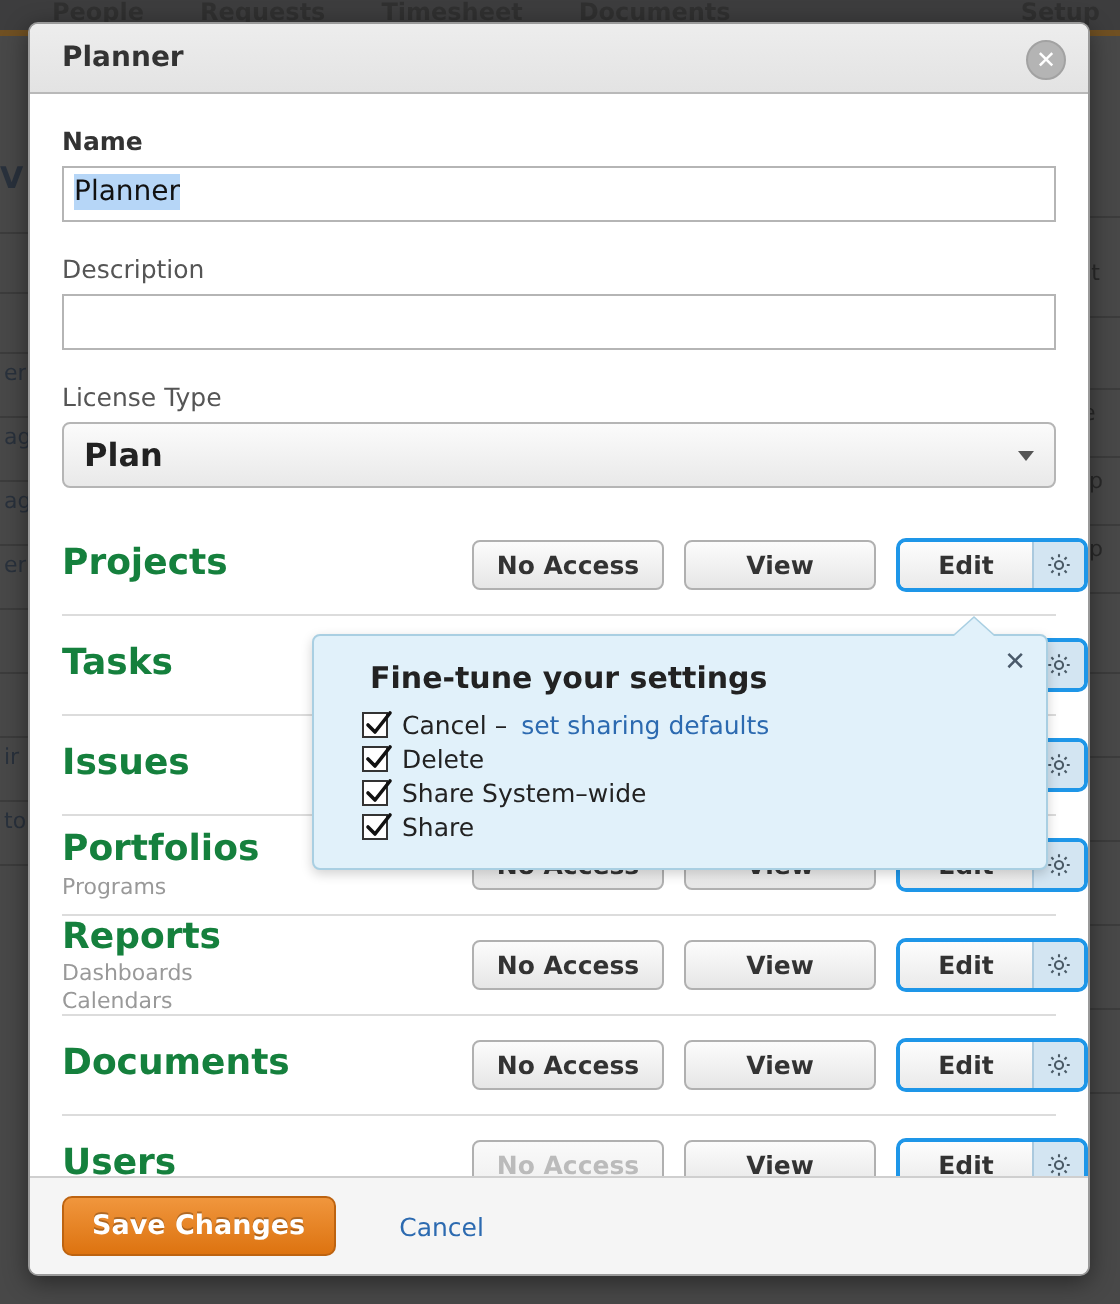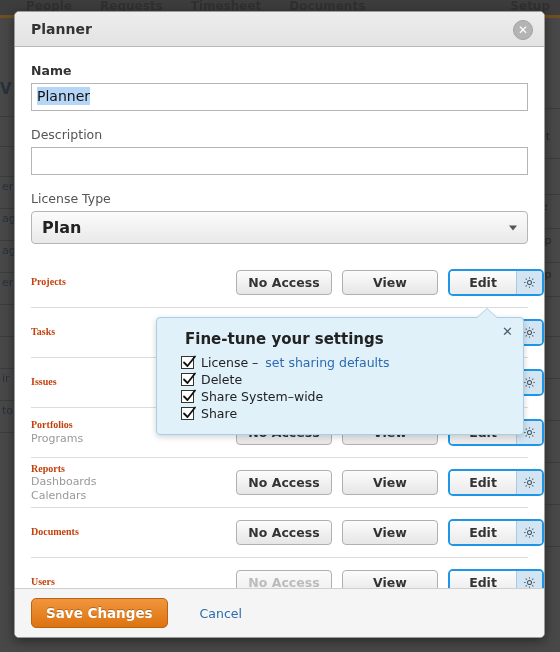--- a/index.html
+++ b/index.html
@@ -164,23 +164,22 @@
     display: flex; align-items: center;
     height: 50px;
     border-bottom: 1px solid #dcdcdc;
   }
   .perm-row:last-child { border-bottom: 1px solid #dcdcdc; }
   .perm-label-cell {
     flex: 0 0 205px;
     display: flex; flex-direction: column; justify-content: center;
   }
   .perm-name {
-    font-size: 10px; font-weight: bold; color: #c2410c;
+    font-size: 18px; font-weight: bold; color: #15803d;
     line-height: 1.25;
-    font-family: Liberation Serif, serif;
   }
   .perm-sub {
     font-size: 11px; color: #999; line-height: 1.25;
   }
   .perm-btns {
     display: flex; align-items: center; gap: 10px;
   }
   .btn {
     height: 25px;
     border: 1px solid #b0b0b0;
@@ -514,21 +513,21 @@
         <div class="popover-tail"></div>
         <div class="popover-close">✕</div>
         <div class="popover-title">Fine-tune your settings</div>
         <div class="popover-list" id="popover-list">
             <div class="popover-item">
               <span class="cb">
                 <svg width="15" height="15" viewBox="0 0 15 15">
                   <path d="M2 7.5 L5.5 11 L13 1.5" stroke="#111" stroke-width="1.8" fill="none" stroke-linecap="round" stroke-linejoin="round"></path>
                 </svg>
               </span>
-              <span class="item-text">License – </span>
+              <span class="item-text">Cancel – </span>
               <span class="item-text link-blue">set sharing defaults</span>
             </div>
             <div class="popover-item">
               <span class="cb">
                 <svg width="15" height="15" viewBox="0 0 15 15">
                   <path d="M2 7.5 L5.5 11 L13 1.5" stroke="#111" stroke-width="1.8" fill="none" stroke-linecap="round" stroke-linejoin="round"></path>
                 </svg>
               </span>
               <span class="item-text">Delete</span>
             </div>

